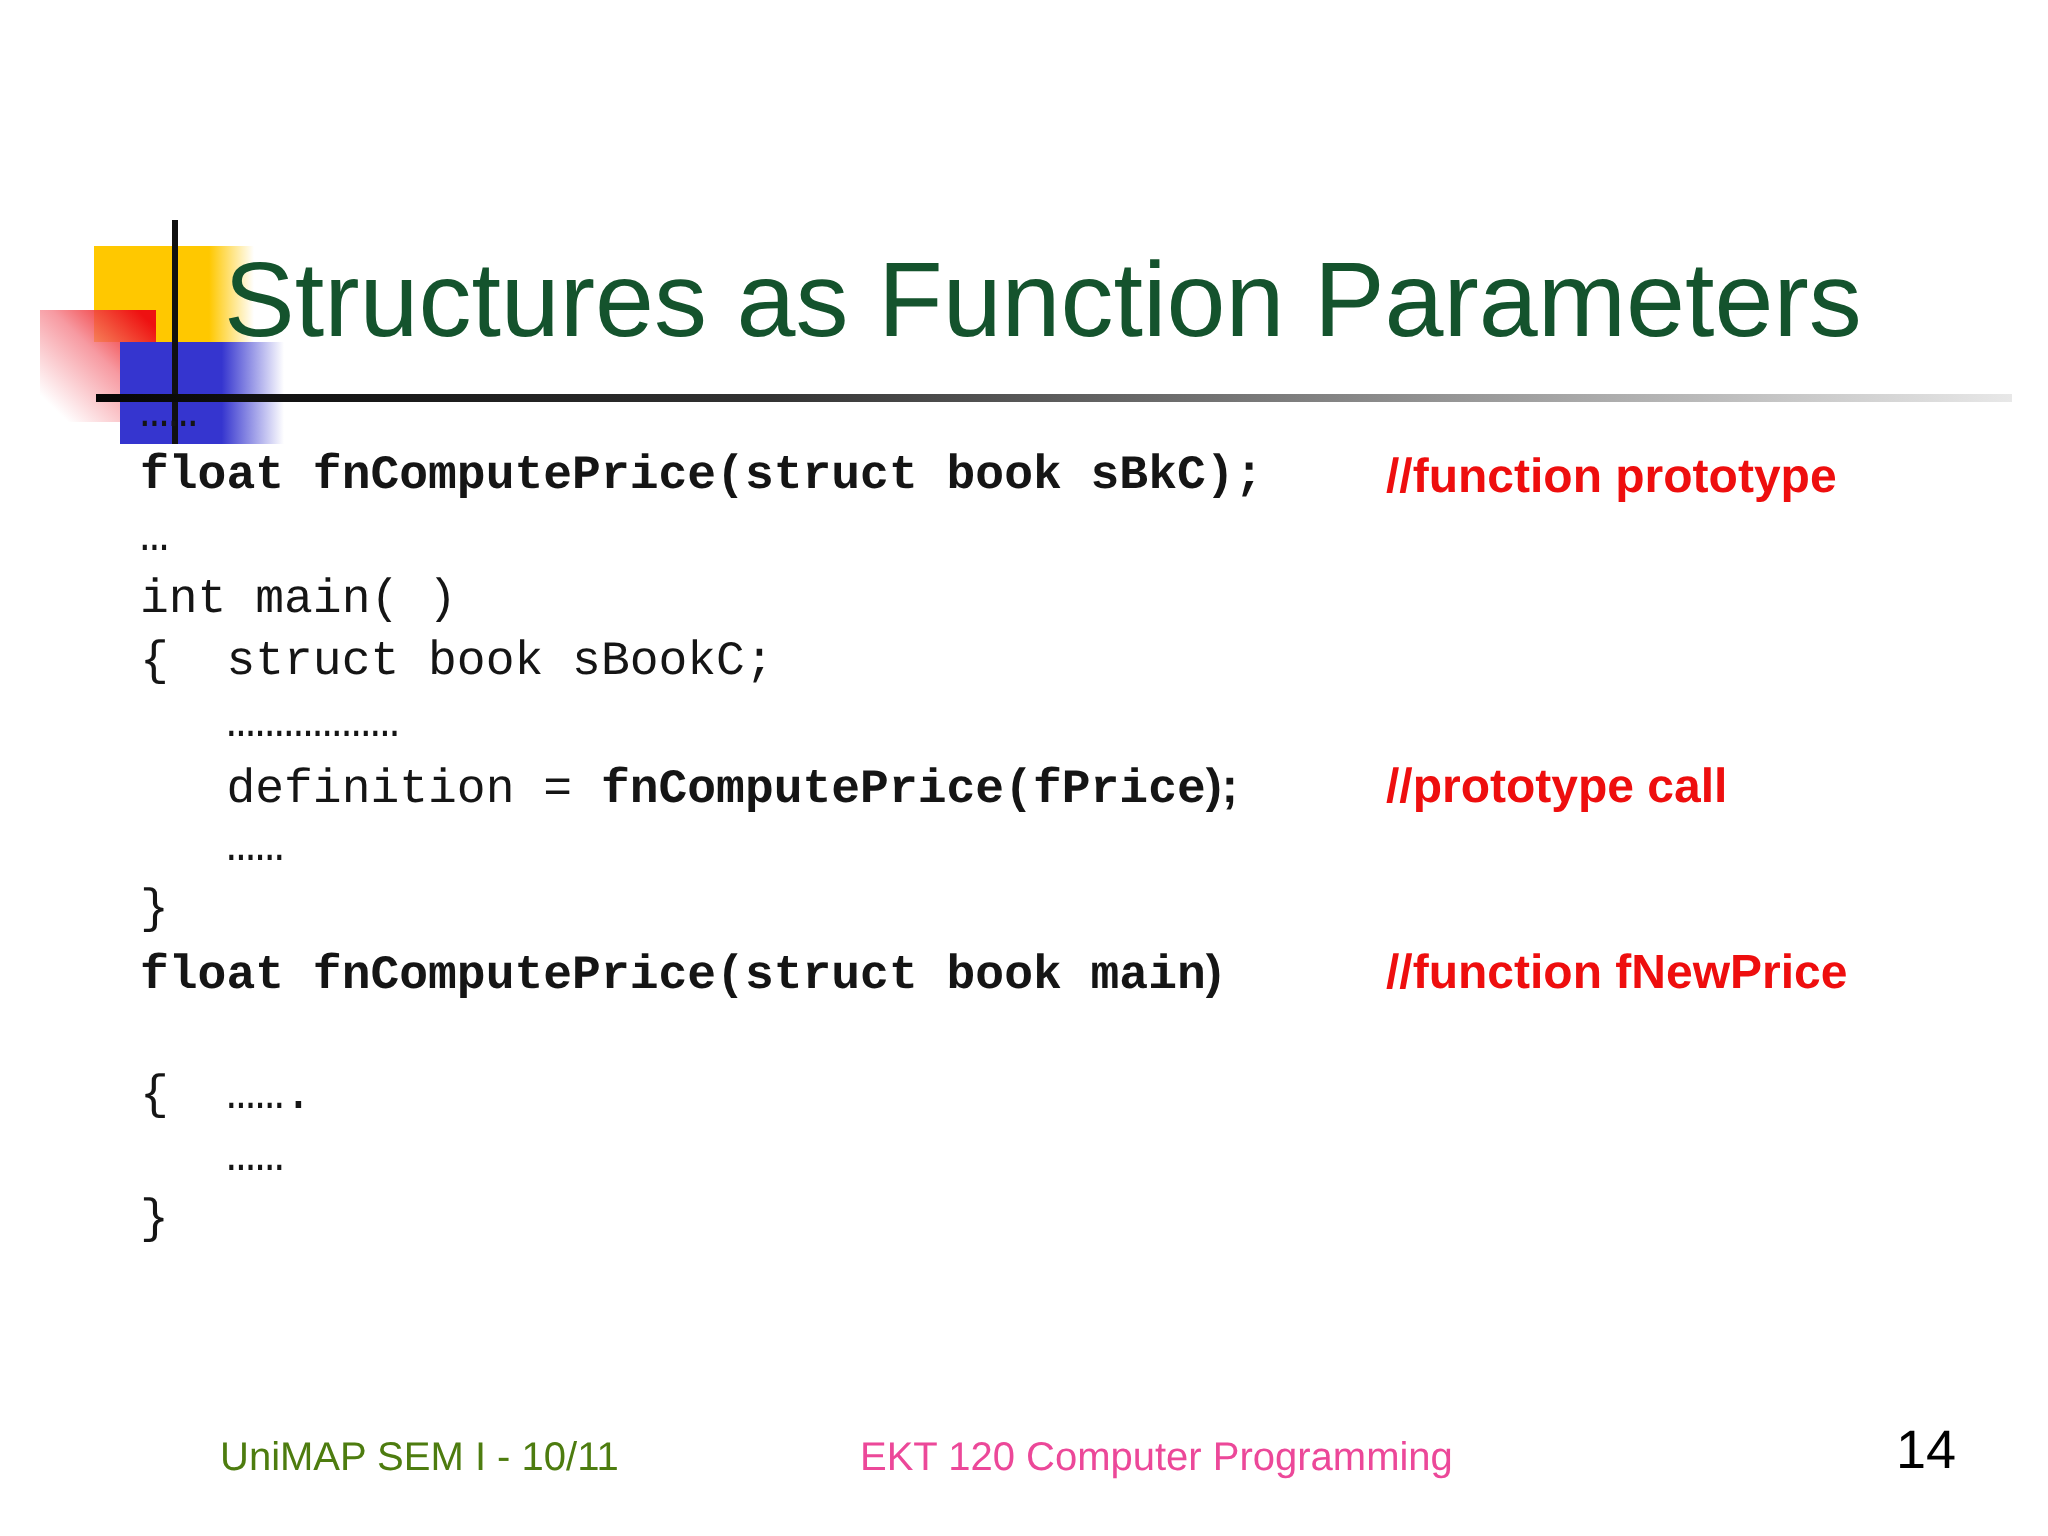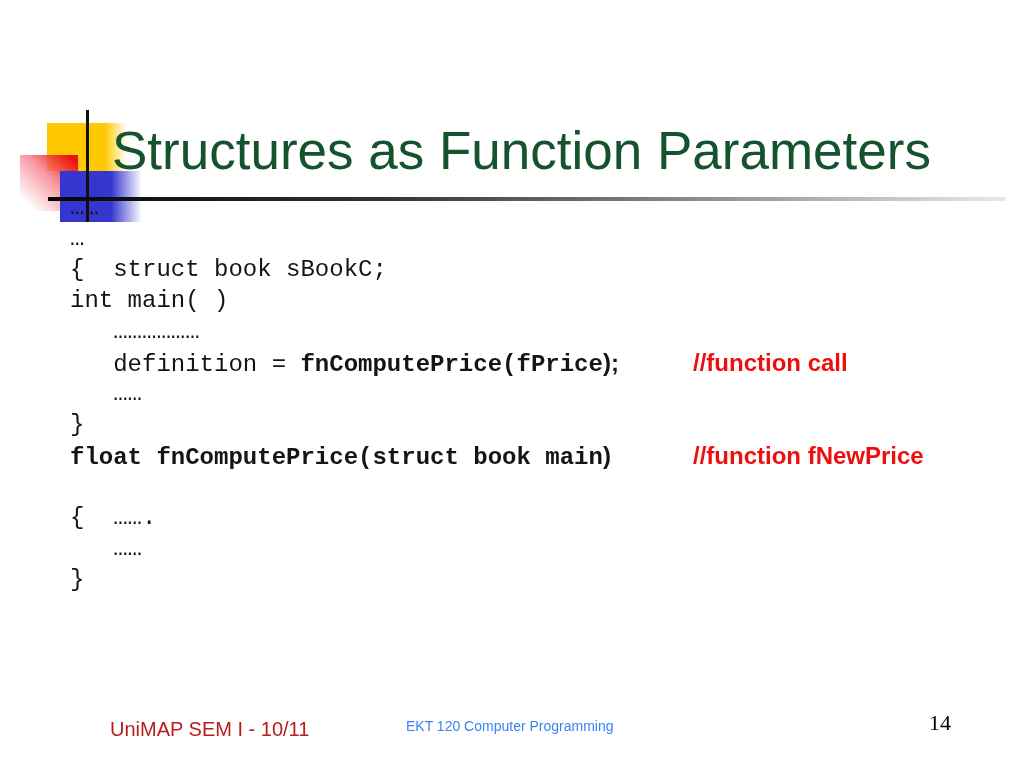--- a/index.html
+++ b/index.html
@@ -32,42 +32,43 @@
   }
   .seg-m{font-weight:normal;}
   .seg-b{font-weight:bold;}
   .seg-sb{font-family:"Liberation Sans",sans-serif;font-weight:bold;font-size:24px;}
   .seg-c{
     position:absolute;left:623px;top:0;
     font-family:"Liberation Sans",sans-serif;font-weight:bold;font-size:24px;
     color:#ee0e0e;white-space:nowrap;
   }
   
-  .footer-left{position:absolute;left:110px;top:718px;font-size:20px;color:#b91c1c;}
-  .footer-center{position:absolute;left:406px;top:718px;font-size:14px;color:#3b82f6;}
-  .page-number{position:absolute;left:929px;top:710px;font-size:22px;color:#000;font-family:Liberation Serif, serif;}
+  .footer-left{position:absolute;left:110px;top:718px;font-size:20px;color:#4d7c0f;}
+  .footer-center{position:absolute;left:430px;top:718px;font-size:20px;color:#ec4899;}
+  .page-number{position:absolute;left:948px;top:710px;font-size:27px;color:#000;}
 </style>
 </head>
 <body>
 
 <div class="sq sq-yellow"></div>
 <div class="sq sq-red"></div>
 <div class="sq sq-blue"></div>
 <div class="v-line"></div>
 <div class="h-line"></div>
 
 <div class="title">Structures as Function Parameters</div>
 
 <div class="code-block">
     <div class="code-line"><span class="seg-m">……</span></div>
+    <div class="code-line"><span class="seg-b">float fnComputePrice(struct book sBkC);</span><span class="seg-c">//function prototype</span></div>
     <div class="code-line"><span class="seg-m">…</span></div>
+    <div class="code-line"><span class="seg-m">int main( )</span></div>
     <div class="code-line"><span class="seg-m">{  struct book sBookC;</span></div>
-    <div class="code-line"><span class="seg-m">int main( )</span></div>
     <div class="code-line"><span class="seg-m">   ………………</span></div>
-    <div class="code-line"><span class="seg-m">   definition = </span><span class="seg-b">fnComputePrice(fPrice</span><span class="seg-sb">);</span><span class="seg-c">//function call</span></div>
+    <div class="code-line"><span class="seg-m">   definition = </span><span class="seg-b">fnComputePrice(fPrice</span><span class="seg-sb">);</span><span class="seg-c">//prototype call</span></div>
     <div class="code-line"><span class="seg-m">   ……</span></div>
     <div class="code-line"><span class="seg-m">}</span></div>
     <div class="code-line"><span class="seg-b">float fnComputePrice(struct book main</span><span class="seg-sb">)</span><span class="seg-c">//function fNewPrice</span></div>
     <div class="code-line"></div>
     <div class="code-line"><span class="seg-m">{  …….</span></div>
     <div class="code-line"><span class="seg-m">   ……</span></div>
     <div class="code-line"><span class="seg-m">}</span></div>
   </div>
 
 <div class="footer-left">UniMAP SEM I - 10/11</div>

